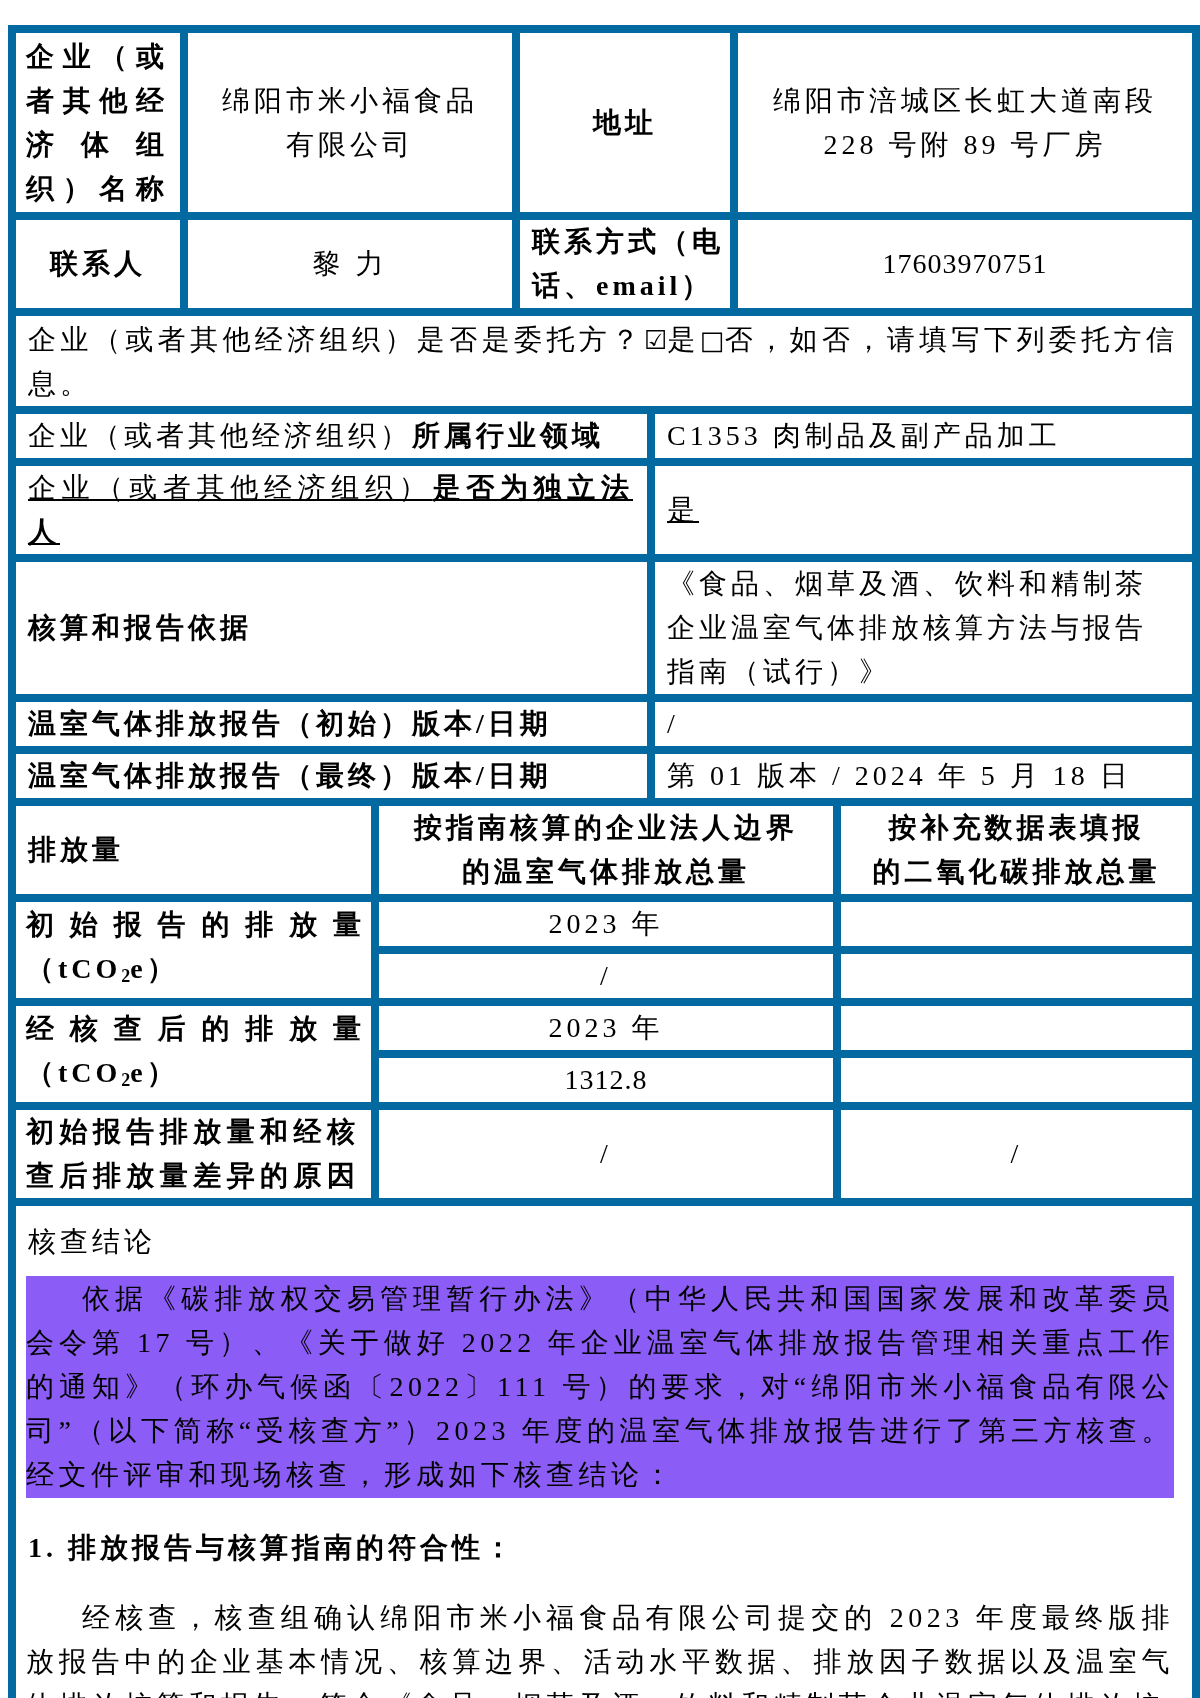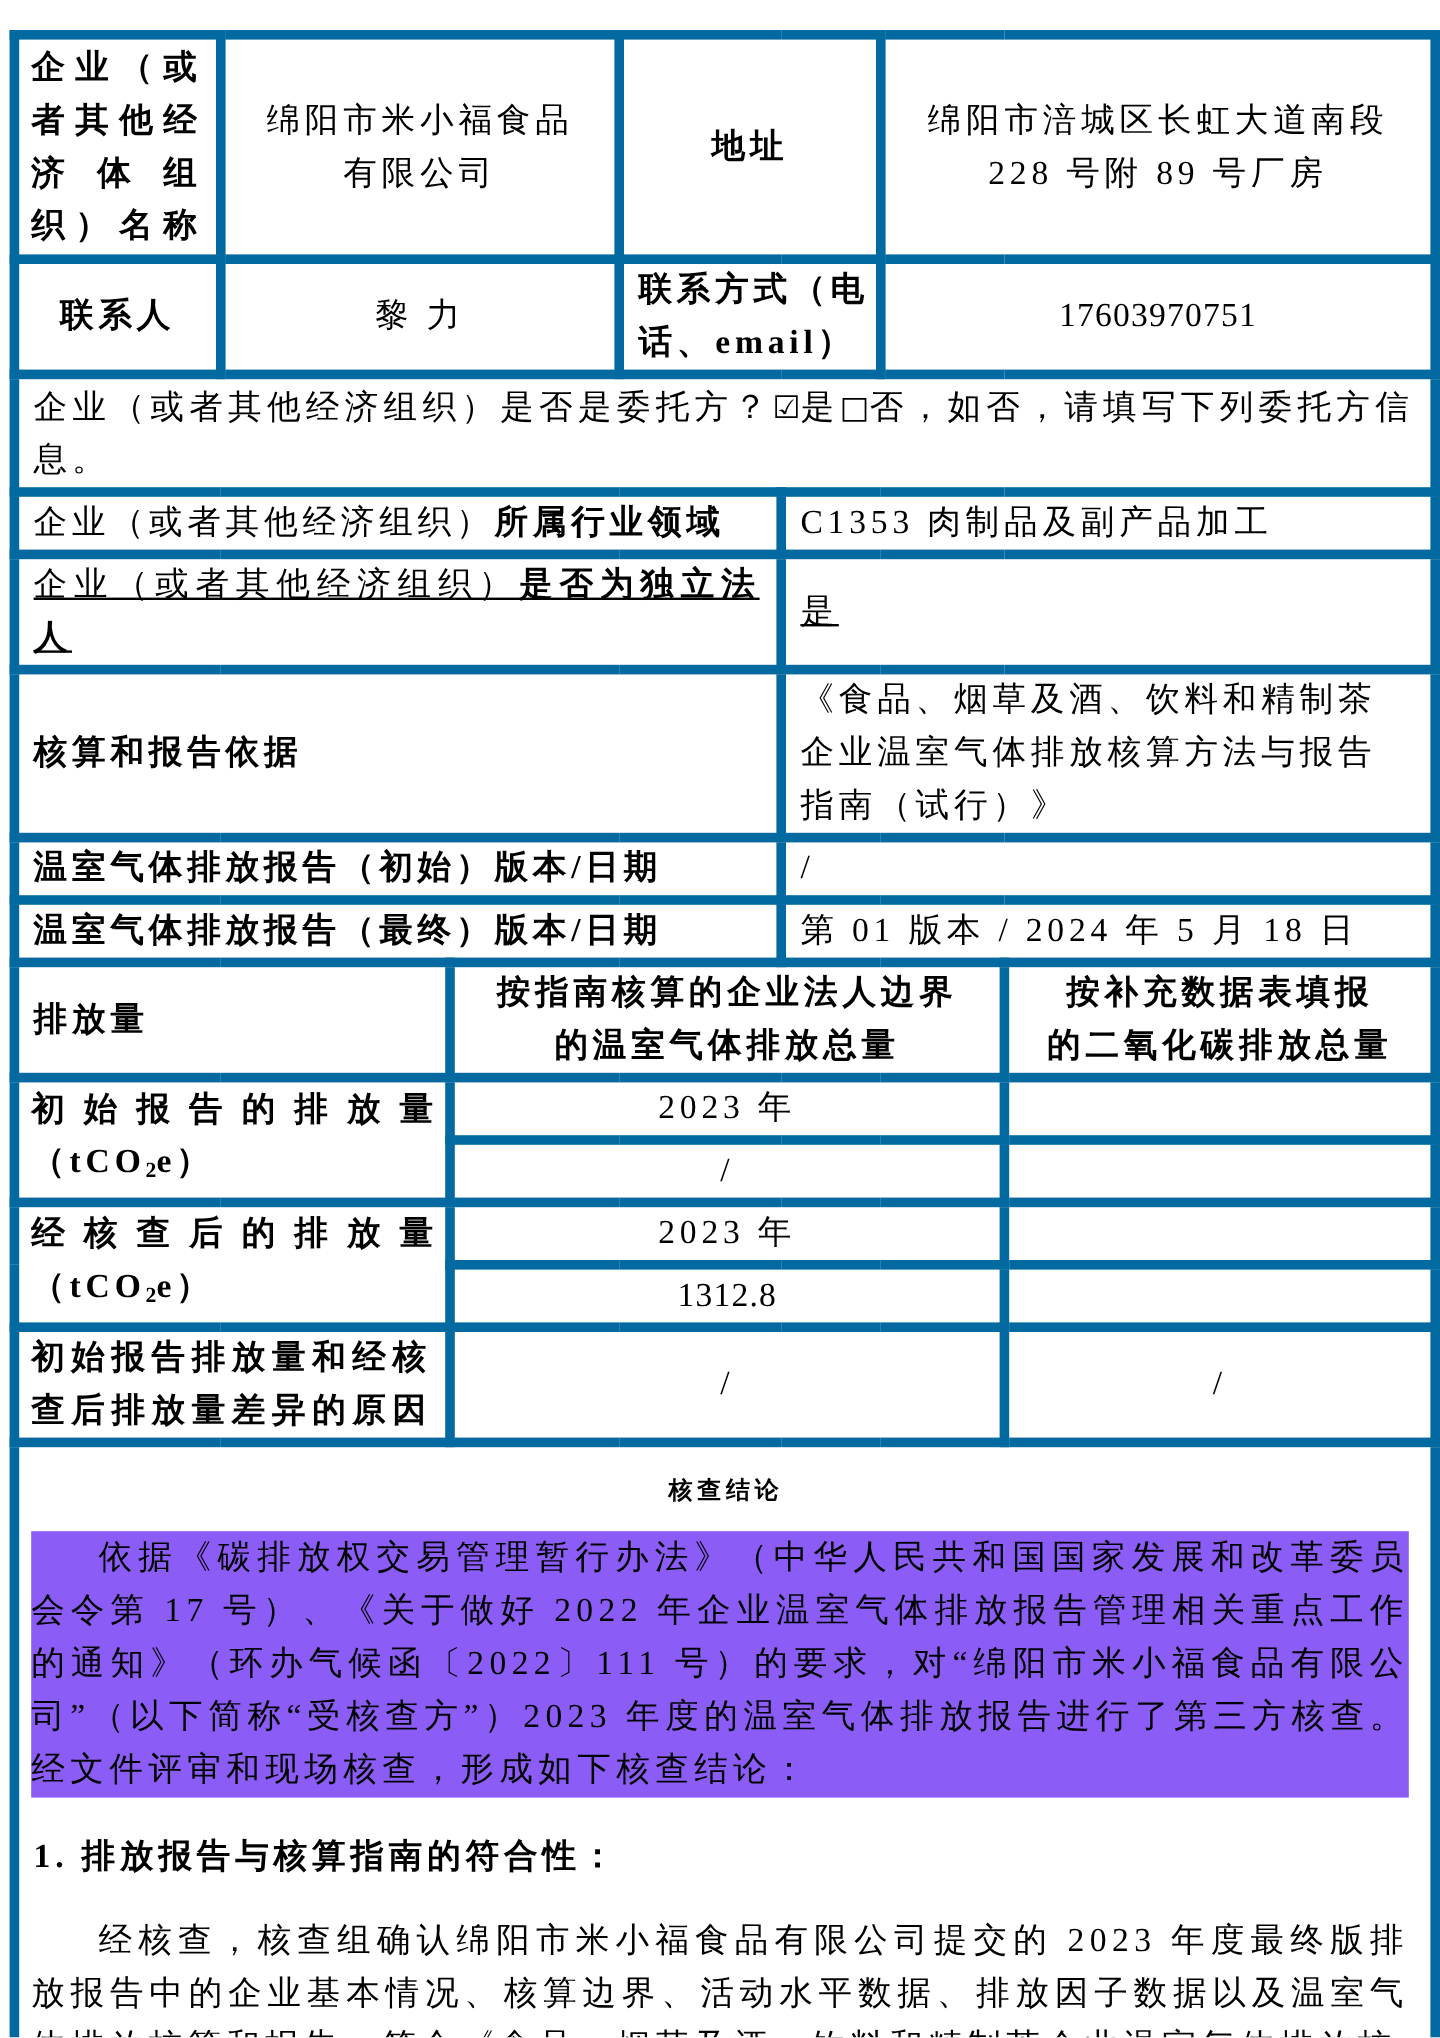--- a/index.html
+++ b/index.html
@@ -75,25 +75,24 @@
   .question-cell {
     padding: 2px 14px 0 12px;
     text-align: justify;
     line-height: 44px;
   }
   .checkbox-glyph { letter-spacing: 0; font-family: "DejaVu Sans", sans-serif; font-size: 26px; }
   
   .conclusion-cell { vertical-align: top; padding: 0; }
   .concl-title {
     padding: 14px 10px 0 12px;
-    font-weight: bold;
-    font-size: 20px;
+    font-weight: normal;
+    font-size: 28px;
     letter-spacing: 4px;
     line-height: 44px;
-    text-align: center;
   }
   .concl-para {
     margin: 12px 18px 0 10px;
     padding: 1px 0;
     text-align: justify;
     text-indent: 2em;
     font-size: 28px;
     letter-spacing: 4.5px;
     line-height: 44px;
   }

